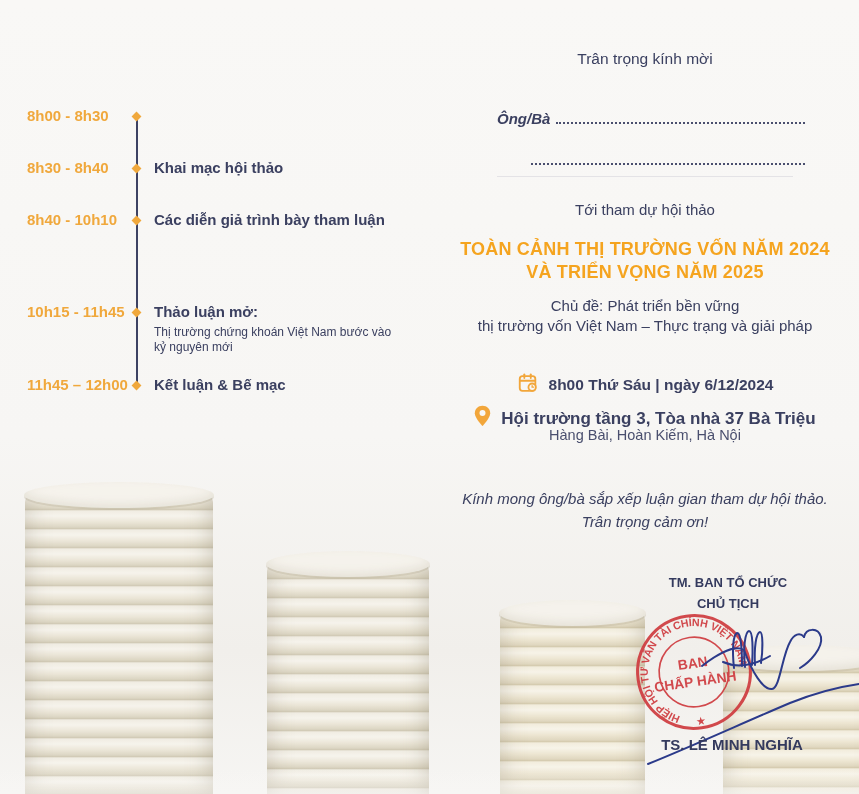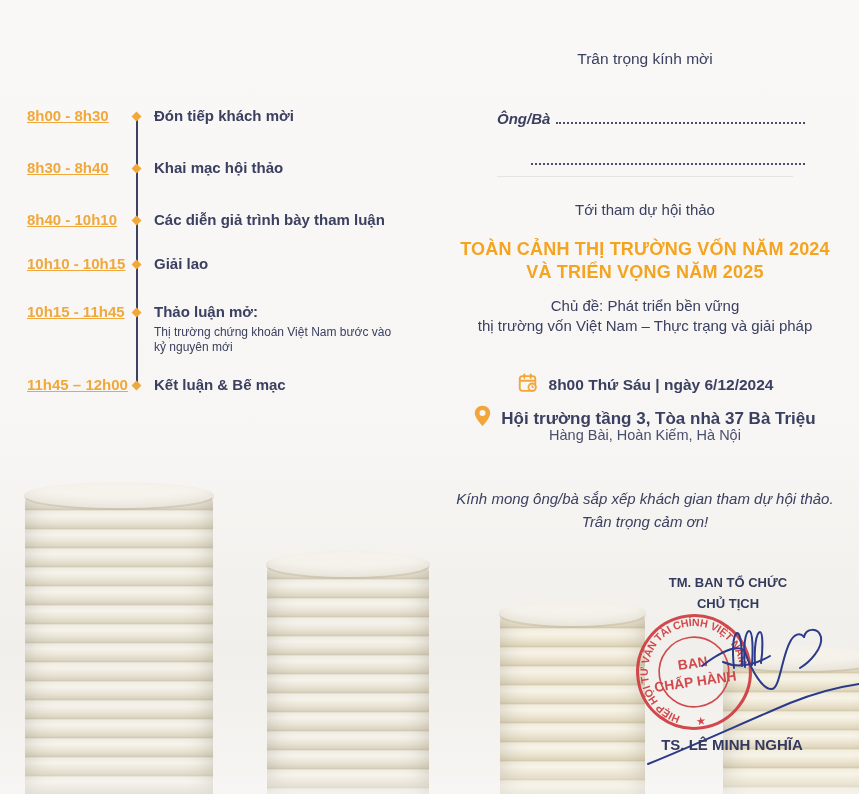--- a/index.html
+++ b/index.html
@@ -32,21 +32,21 @@
   }
   .stack1{left:25px;width:188px;height:302px;}
   .stack2{left:267px;width:162px;height:233px;}
   .stack3{left:500px;width:145px;height:184px;}
   .stack4{left:723px;width:160px;height:139px;}
   .bottom-fade{position:absolute;left:0;right:0;bottom:0;height:26px;
     background:linear-gradient(180deg,rgba(248,247,245,0) 0%,rgba(248,247,245,.55) 100%);}
   
   .timeline-line{position:absolute;left:136px;top:116px;width:2px;height:270px;background:#3d4263;}
   .agenda-row{position:absolute;left:27px;display:flex;align-items:flex-start;}
-  .agenda-time{width:100px;font-size:15px;font-weight:700;color:#f0a83c;line-height:20px;white-space:nowrap;text-decoration:underline;}
+  .agenda-time{width:100px;font-size:15px;font-weight:700;color:#f0a83c;line-height:20px;white-space:nowrap;}
   .agenda-dot{width:7px;height:7px;margin:7px 0 0 6px;background:#f0a83c;transform:rotate(45deg);flex:none;}
   .agenda-body{margin-left:14px;}
   .agenda-label{font-size:15px;font-weight:700;color:#3b4060;line-height:20px;white-space:nowrap;}
   .agenda-sub{margin-top:3px;font-size:12px;line-height:15px;color:#3b4060;width:240px;}
   
   .rc{position:absolute;left:430px;width:430px;text-align:center;}
   .salutation{top:50px;font-size:15.5px;}
   .guest-block{position:absolute;left:497px;top:108px;width:308px;font-style:italic;}
   .guest-row1{display:flex;align-items:flex-end;}
   .guest-label{font-size:15px;font-weight:700;white-space:nowrap;}
@@ -81,43 +81,33 @@
   <div class="coin-stack stack1"></div>
   <div class="coin-stack stack2"></div>
   <div class="coin-stack gold stack3"></div>
   <div class="coin-stack gold stack4"></div>
 
   <div class="timeline-line"></div>
 
   <div class="agenda-row" style="top:106px">
     <span class="agenda-time">8h00 - 8h30</span>
     <span class="agenda-dot"></span>
-    <div class="agenda-body">
-        <div class="agenda-label">Đón tiếp khách mời</div>
-      </div>
   </div>
   <div class="agenda-row" style="top:158px">
     <span class="agenda-time">8h30 - 8h40</span>
     <span class="agenda-dot"></span>
     <div class="agenda-body">
         <div class="agenda-label">Khai mạc hội thảo</div>
       </div>
   </div>
   <div class="agenda-row" style="top:210px">
     <span class="agenda-time">8h40 - 10h10</span>
     <span class="agenda-dot"></span>
     <div class="agenda-body">
         <div class="agenda-label">Các diễn giả trình bày tham luận</div>
-      </div>
-  </div>
-  <div class="agenda-row" style="top:254px">
-    <span class="agenda-time">10h10 - 10h15</span>
-    <span class="agenda-dot"></span>
-    <div class="agenda-body">
-        <div class="agenda-label">Giải lao</div>
       </div>
   </div>
   <div class="agenda-row" style="top:302px">
     <span class="agenda-time">10h15 - 11h45</span>
     <span class="agenda-dot"></span>
     <div class="agenda-body">
       <div class="agenda-label">Thảo luận mở:</div>
       <div class="agenda-sub">Thị trường chứng khoán Việt Nam bước vào kỷ nguyên mới</div>
     </div>
   </div>
@@ -171,21 +161,21 @@
       <svg width="17" height="22" viewBox="0 0 17 22">
         <path d="M8.5 0.8 C3.9 0.8 0.8 4.2 0.8 8.2 C0.8 13 8.5 21 8.5 21 C8.5 21 16.2 13 16.2 8.2 C16.2 4.2 13.1 0.8 8.5 0.8 Z" fill="#F2A63A"></path>
         <circle cx="8.5" cy="8" r="3" fill="#f8f7f5"></circle>
       </svg>
     </span>
     <span>Hội trường tầng 3, Tòa nhà 37 Bà Triệu</span>
   </div>
   <div class="rc venue-sub" style="position:absolute">Hàng Bài, Hoàn Kiếm, Hà Nội</div>
 
   <div class="rc note" style="position:absolute">
-    <div>Kính mong ông/bà sắp xếp khách gian tham dự hội thảo.</div>
+    <div>Kính mong ông/bà sắp xếp luận gian tham dự hội thảo.</div>
     <div>Trân trọng cảm ơn!</div>
   </div>
 
   <div class="sig-org">
     <div>TM. BAN TỔ CHỨC</div>
     <div>CHỦ TỊCH</div>
   </div>
 
   <svg class="stamp" viewBox="0 0 160 160">
     <defs>

